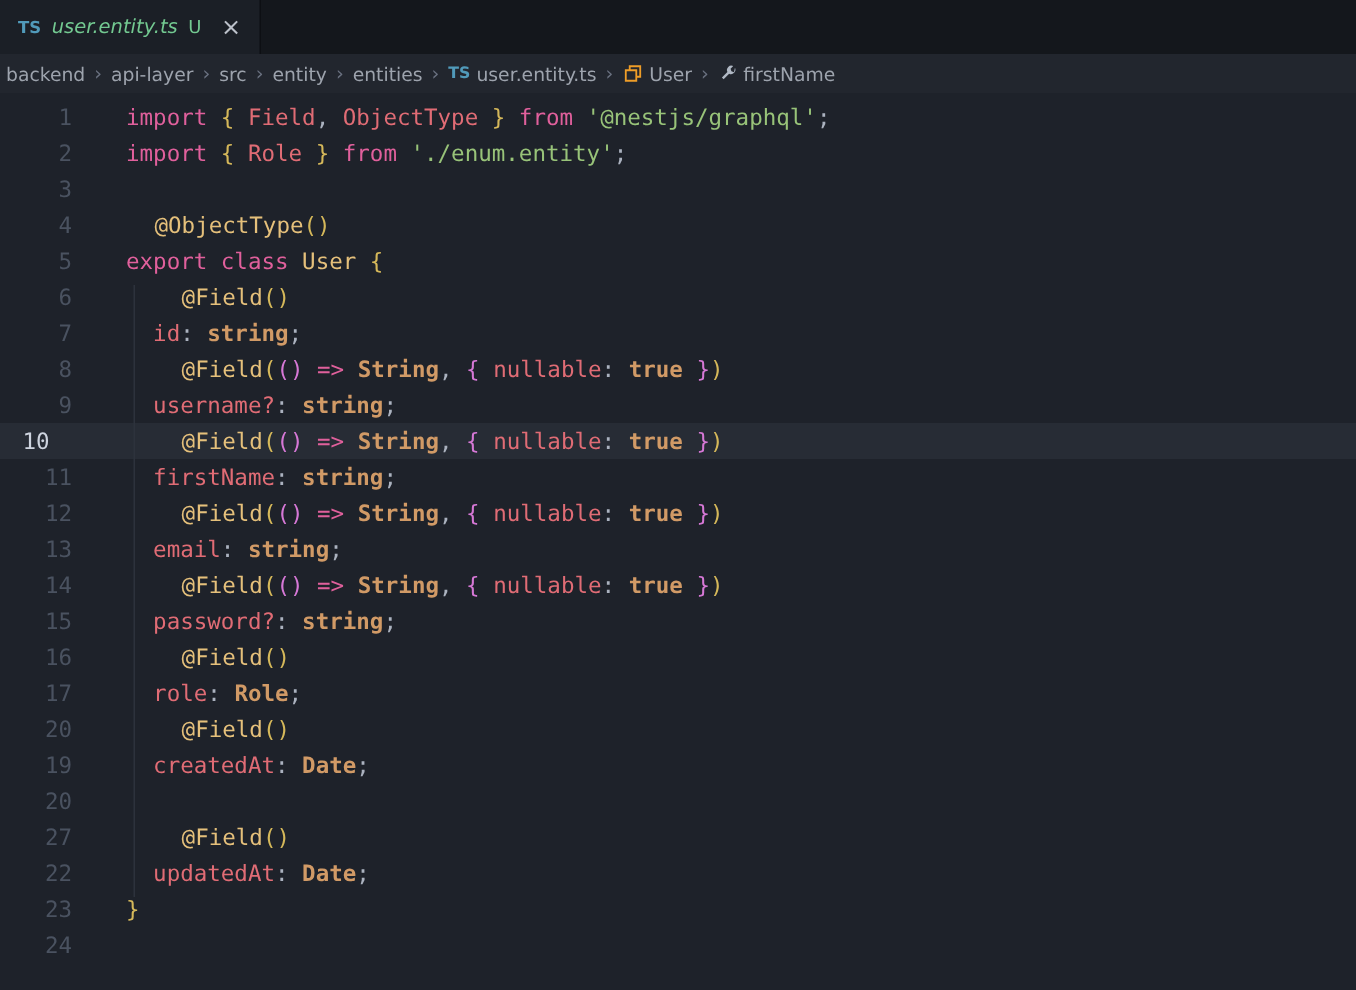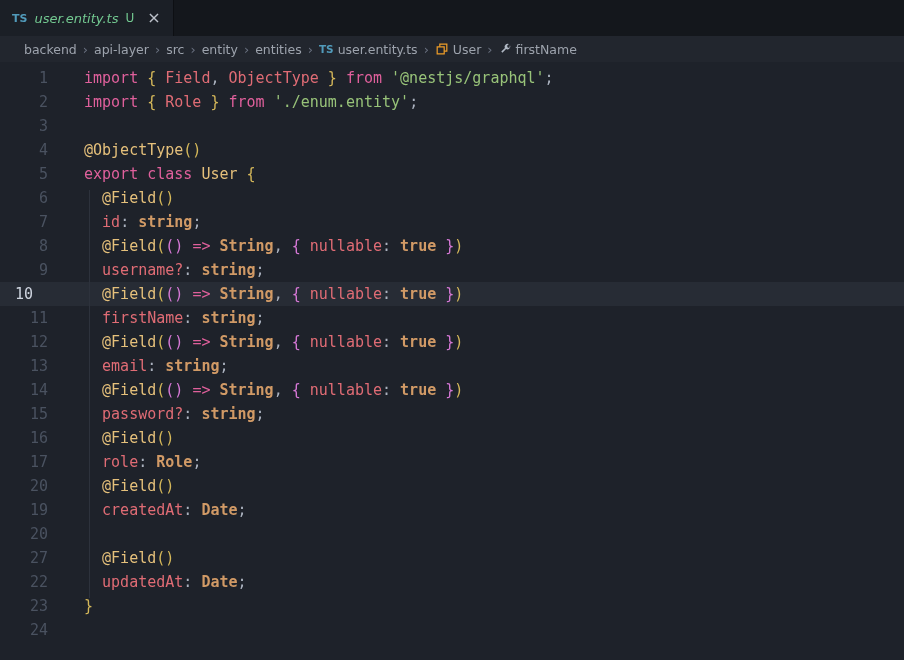--- a/index.html
+++ b/index.html
@@ -24,21 +24,21 @@
     font-family:"DejaVu Sans", sans-serif;
   }
   .fname {
     color: var(--tab-file); font-style:italic; font-size:13px;
     font-family:"DejaVu Sans", sans-serif;
   }
   .gitu { color: var(--git-untracked); font-size:12px; font-family:"DejaVu Sans", sans-serif; }
   .close { color:#bcc1ca; font-size:16px; margin-left:6px; font-family:"DejaVu Sans", sans-serif; line-height:1; }
   .breadcrumbs {
     height:26px; background: var(--bg-breadcrumbs);
-    display:flex; align-items:center; padding-left:24px;
+    display:flex; align-items:center; padding-left:4px;
     font-family:"DejaVu Sans", sans-serif; font-size:12.5px;
     color: var(--breadcrumb-text); white-space:nowrap;
   }
   .bc-item { display:inline-flex; align-items:center; gap:4px; cursor:pointer; }
   .bc-sep { color:#6a7180; margin:0 6px; font-size:13px; }
   .bc-ts { color: var(--ts-icon); font-weight:bold; font-size:10.5px; }
   .editor { position:relative; height:598px; padding-top:4px; }
   .indent-guide {
     position:absolute; left:89px; top:128px; width:1px; height:408px;
     background: var(--indent-guide);
@@ -46,21 +46,21 @@
   .line { display:flex; height:24px; line-height:24px; font-size:15px; }
   .line.active { background: var(--bg-active-line); }
   .ln {
     width:48px; flex:none; text-align:right;
     color: var(--line-number); user-select:none; cursor:pointer;
   }
   .line.active .ln { color: var(--line-number-active); text-align: center; }
   .code { padding-left:36px; white-space:pre; }
   .tok.kw   { color: var(--kw); }
   .tok.red  { color: var(--red); }
-  .tok.deco { color: var(--deco); }
+  .tok.deco { color: var(--deco); margin-left: 19px; }
   .tok.cls  { color: var(--cls); }
   .tok.type { color: var(--type); font-weight: bold; }
   .tok.str  { color: var(--str); }
   .tok.pun  { color: var(--pun); }
   .tok.txt  { color: var(--txt); }
   .tok.b1   { color: var(--b1); }
   .tok.b2   { color: var(--b2); }
   .bc-svg { flex:none; display:block; }
 </style>
 </head>

